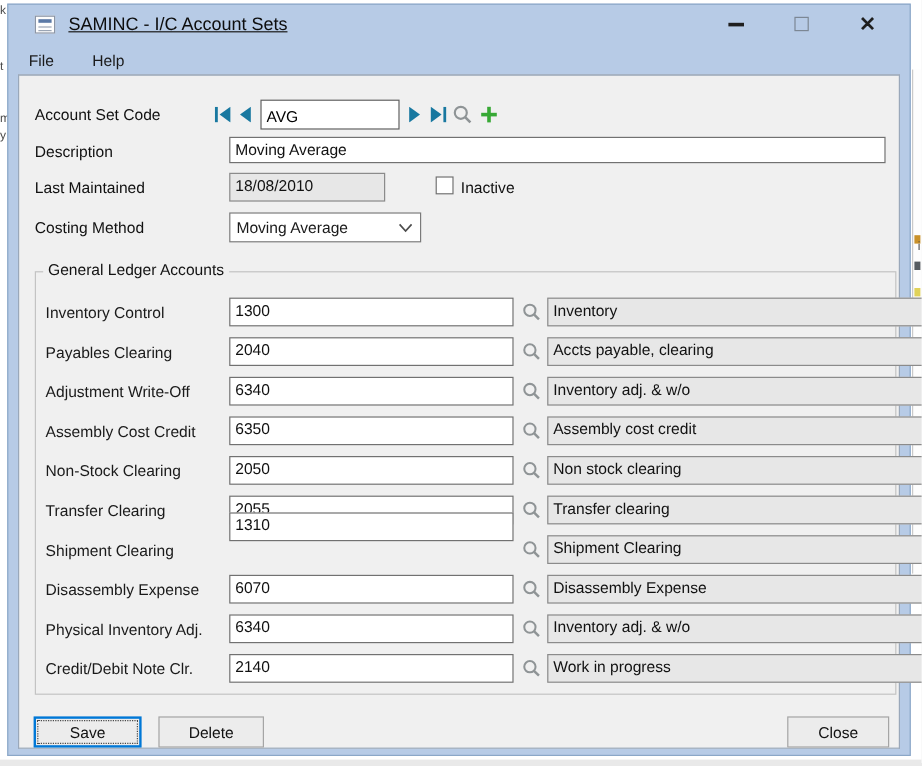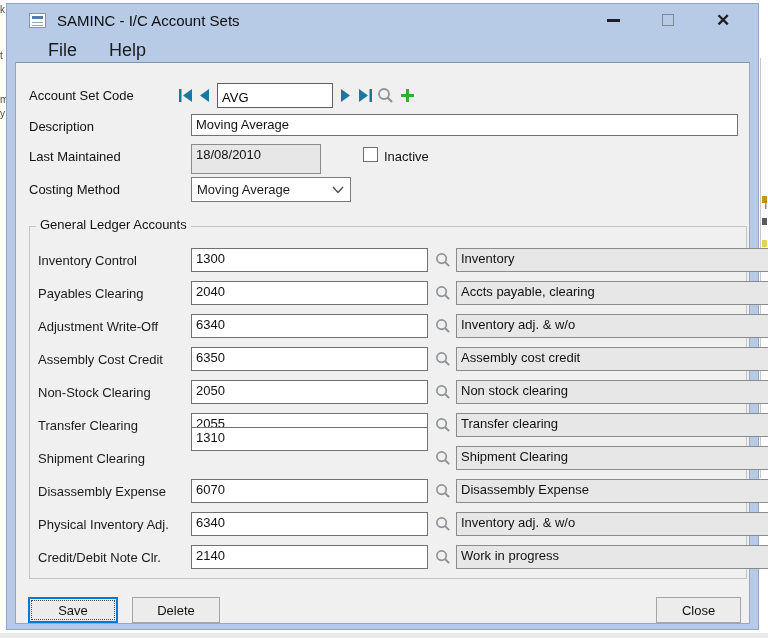--- a/index.html
+++ b/index.html
@@ -14,33 +14,33 @@
   .edge-frag { position:absolute; font-size:10px; color:#4a4a4a; }
   .right-strip { position:absolute; right:0; top:58px; width:8px; height:420px; background:#fdfdfd; border-left:1px solid #c9c9c9; }
   .frag-dot { position:absolute; width:5px; height:7px; }
   .bottom-strip { position:absolute; left:0; bottom:0; width:768px; height:5px; background:#e9e9e9; }
 
   
   .window {
     position:absolute; left:6px; top:3px; width:753px; height:627px;
     background:#b7cbe6; border:1px solid #8ba7c7;
   }
-  .titlebar { position:absolute; left:0; top:0; right:0; height:32px; display:flex; align-items:center; }
+  .titlebar { position:absolute; left:0; top:0; right:0; height:32px; display:flex; align-items:center;text-decoration:underline; }
   .app-icon { margin-left:22px; width:17px; height:15px; background:#fdfdfd; border:1px solid #8b95a5; position:relative; }
   .app-icon .bar { position:absolute; left:2px; right:2px; top:2px; height:3px; background:#5b79a6; }
   .app-icon .ln  { position:absolute; left:2px; right:2px; height:1px; background:#9aa5b5; }
   .title-text { margin-left:11px; font-size:15px; color:#0d0d0d; white-space:nowrap; }
   .win-controls { position:absolute; right:20px; top:0; height:32px; display:flex; align-items:center; }
   .win-btn { width:30px; height:32px; display:flex; align-items:center; justify-content:center; cursor:default; }
   .min-glyph { width:13px; height:3px; background:#1f1f1f; }
   .max-glyph { width:12px; height:12px; border:1px solid #7c8794; }
   .close-glyph { font-size:17px; color:#1f1f1f; font-weight:bold; line-height:1; }
   .win-btn + .win-btn { margin-left:25px; }
 
-  .menubar { position:absolute; left:0; top:32px; right:0; height:26px; display:flex; align-items:flex-start; padding-left:32px; font-size:18px; }
+  .menubar { position:absolute; left:0; top:32px; right:0; height:26px; display:flex; align-items:flex-end; padding-left:8px; font-size:13px; }
   .menu-item { padding:4px 9px; }
   .menu-item + .menu-item { margin-left:14px; }
 
   
   .client {
     position:absolute; left:8px; top:58px; width:735px; height:562px;
     background:#f0f0f0; border:1px solid #9aa8ba; border-top-color:#8494a8;
   }
   .lbl { position:absolute; font-size:13px; color:#111; white-space:nowrap; }
 
@@ -154,21 +154,21 @@
           <rect x="6" y="1" width="3" height="13" fill="#37a935"></rect>
             <rect x="1" y="6" width="13" height="3" fill="#37a935"></rect>
         </svg>
       </div>
     </div>
 
     <span class="lbl" style="left:13px;top:56px">Description</span>
     <div class="field" style="left:175px;top:51px;width:547px;height:22px">Moving Average</div>
 
     <span class="lbl" style="left:13px;top:86px">Last Maintained</span>
-    <div class="field ro" style="left:175px;top:81px;width:130px;height:30px">18/08/2010</div>
+    <div class="field ro" style="left:175px;top:81px;width:130px;height:24px">18/08/2010</div>
     <div class="checkbox" style="left:347px;top:84px"></div>
     <span class="lbl" style="left:368px;top:86px">Inactive</span>
 
     <span class="lbl" style="left:13px;top:119px">Costing Method</span>
     <div class="dropdown">
       <span>Moving Average</span>
       <svg class="chev" width="12" height="8" viewBox="0 0 12 8">
         <polyline points="1,1 6,6.5 11,1" fill="none" stroke="#4d4d4d" stroke-width="1.4"></polyline>
       </svg>
     </div>

